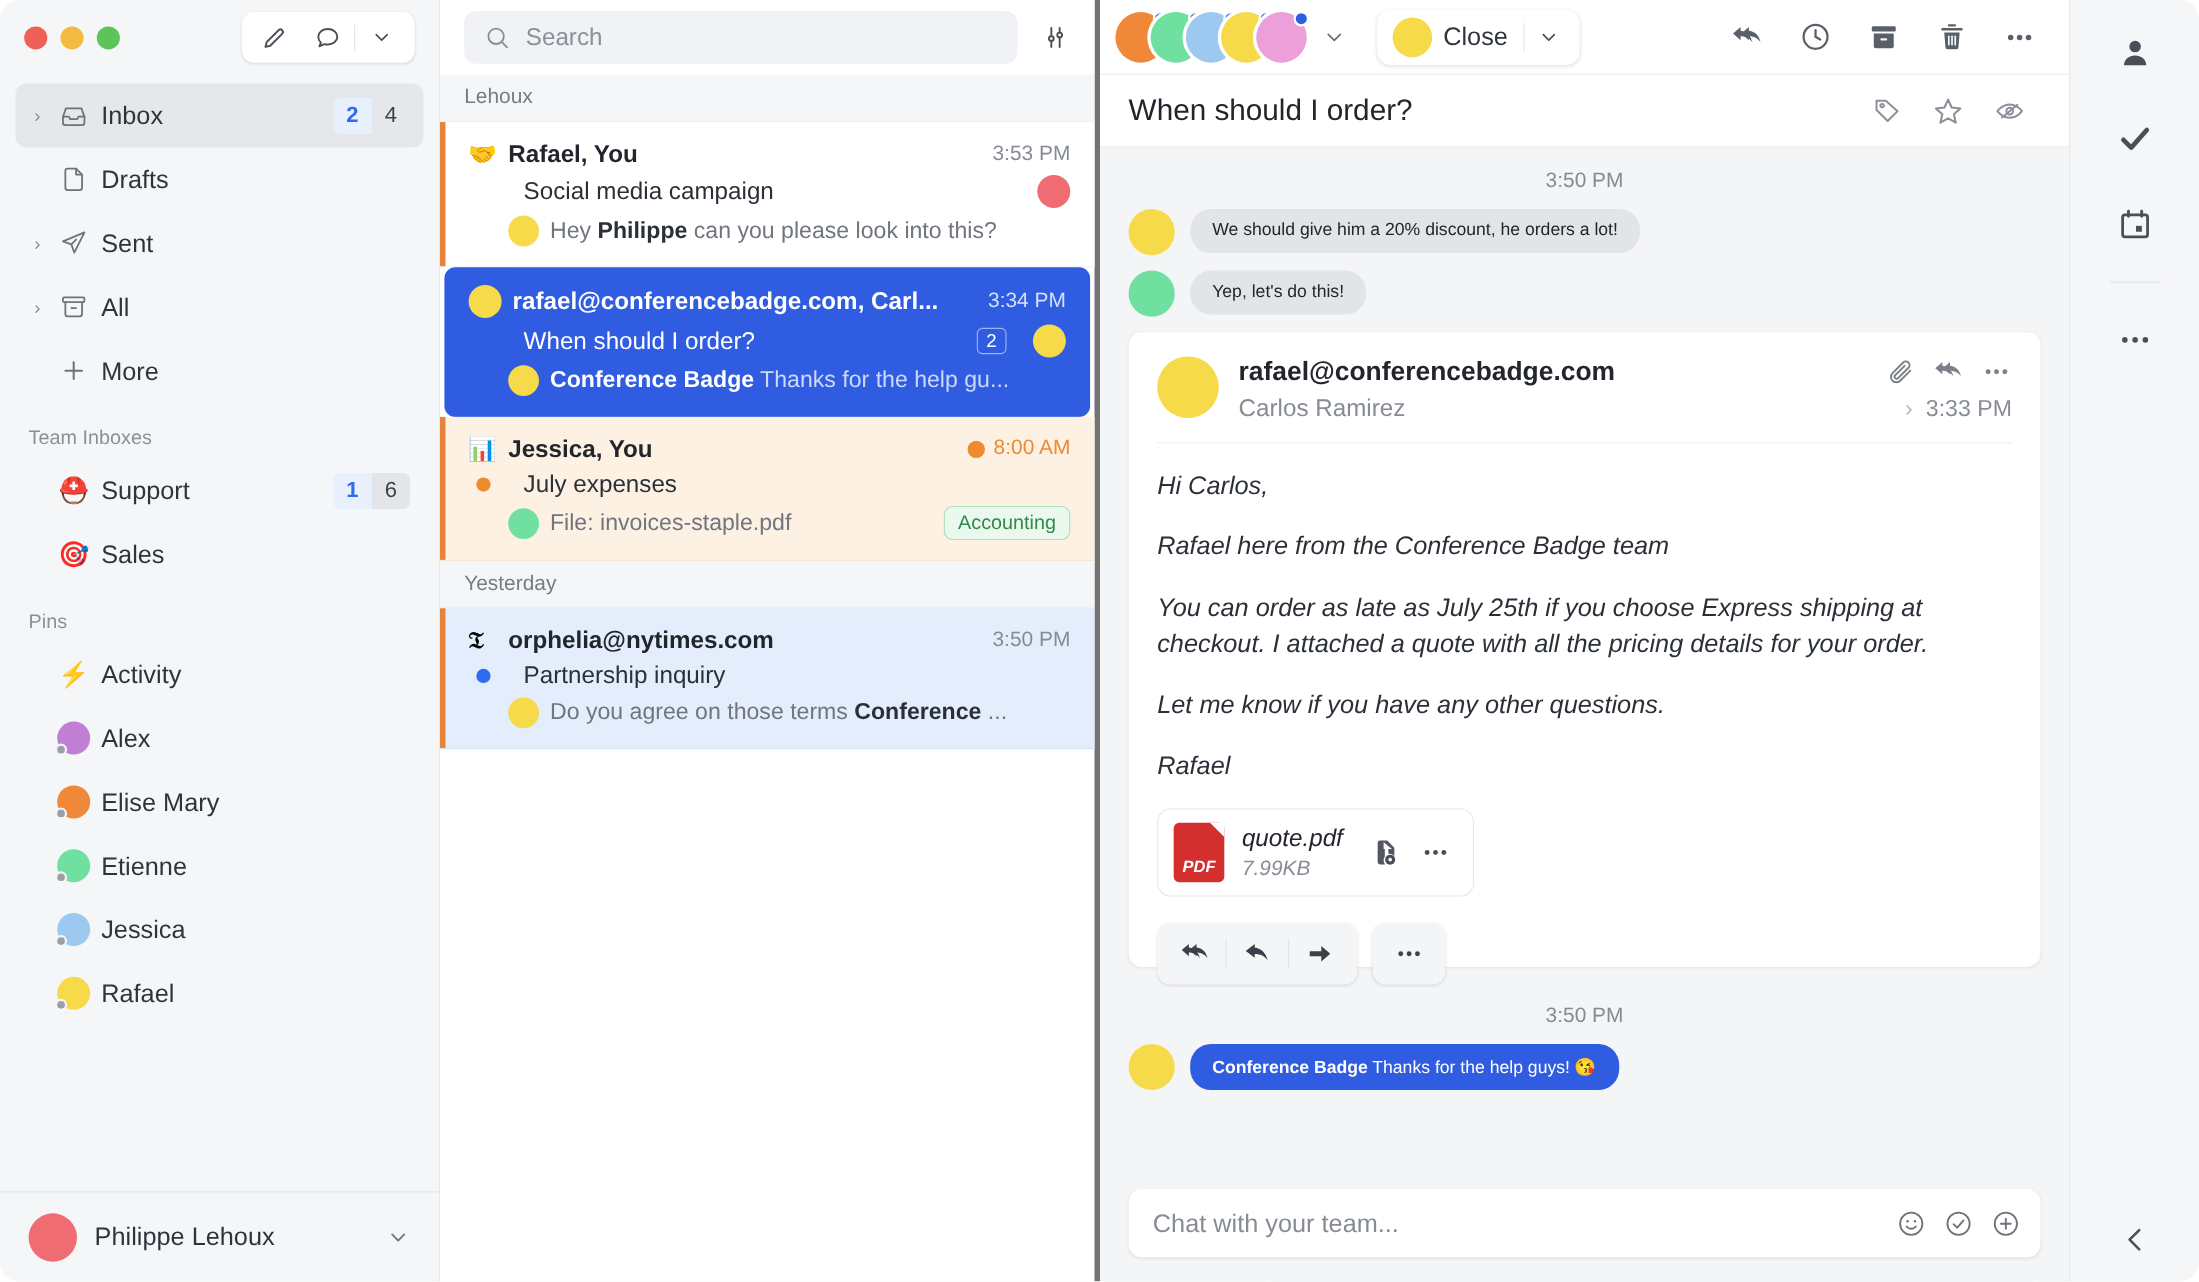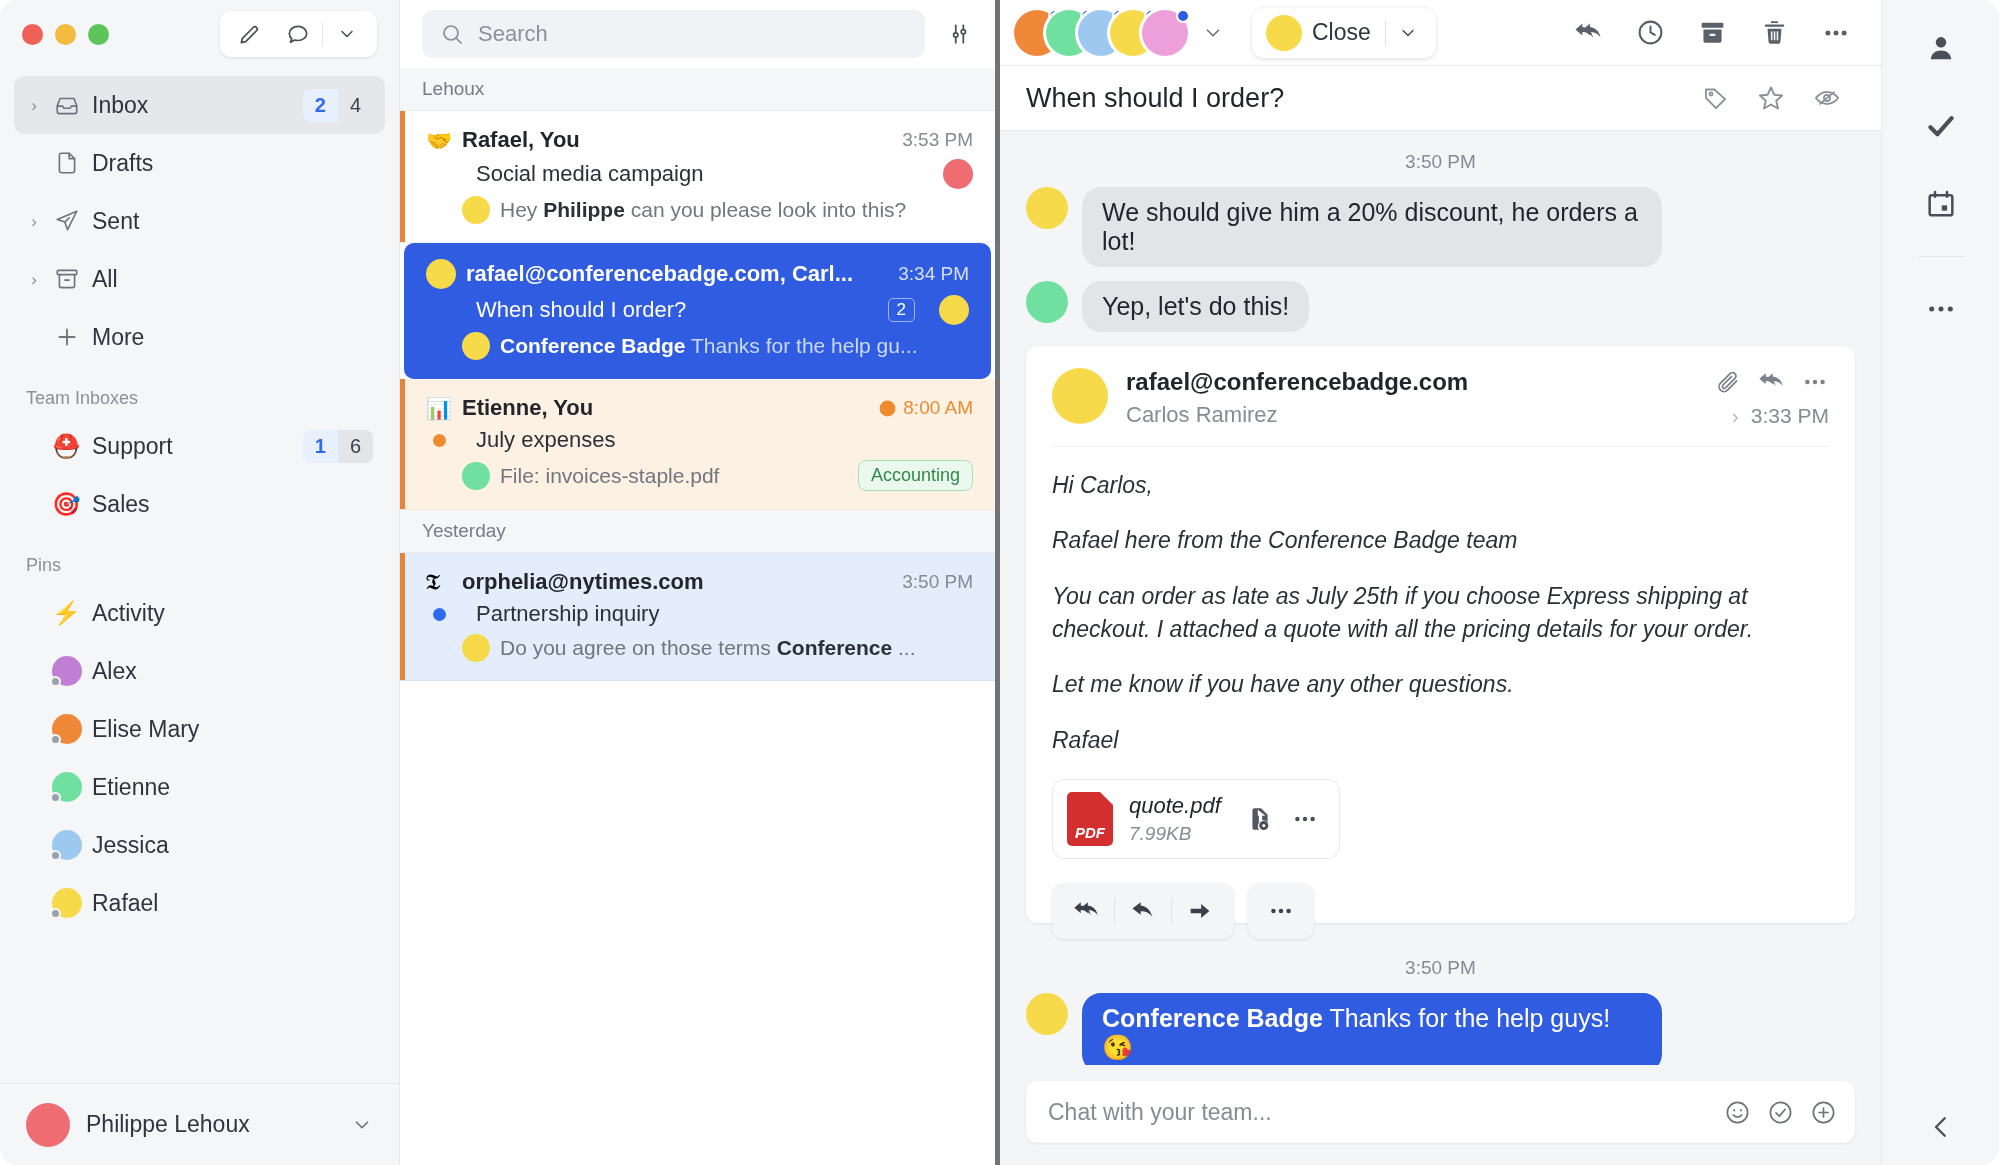--- a/index.html
+++ b/index.html
@@ -195,21 +195,21 @@
     border-bottom: 1px solid #e9ebee;
   }
   .subject-text { font-size: 27px; color: #22262c; flex: 1 1 auto; }
   .sicon { width: 56px; height: 44px; display: flex; align-items: center; justify-content: center; color: #8b9098; cursor: pointer; }
 
   .thread-body { flex: 1 1 auto; overflow: hidden; padding: 14px 26px 0 26px; }
   .time-center { text-align: center; font-size: 19px; color: #858a93; margin: 6px 0 14px 0; }
   .chatrow { display: flex; align-items: flex-start; gap: 14px; margin-bottom: 14px; }
   .bubble {
     background: #e2e4e8; color: #22262c;
-    border-radius: 19px; padding: 11px 20px; font-size: 25px;
+    border-radius: 19px; padding: 11px 20px; font-size: 16px;
     max-width: 70%;
   }
   .bubble.blue { background: #2f5ce0; color: #ffffff; }
   .bubble.blue b { font-weight: 700; }
 
   .mail-card {
     background: #ffffff; border-radius: 12px;
     padding: 22px 26px 0 26px; margin-top: 10px;
     box-shadow: 0 1px 3px rgba(0,0,0,.08); position: relative;
   }
@@ -525,21 +525,21 @@
         <span class="m-icon"></span>
         <span class="avatar" style="width:28px;height:28px;background:#f7da4a"></span>
         <span class="m-snippet"><b>Conference Badge</b><span> Thanks for the help gu...</span></span>
       </div>
     </div>
 
     <div class="mail-item yellow">
       <div class="bar" style="background:#e8843a"></div>
       <div class="row1">
         <span class="m-icon">📊</span>
-        <span class="m-from">Etienne, You</span>
+        <span class="m-from">Jessica, You</span>
         <span class="m-time" style="color:#ee8b2e">
           <span>
             <svg width="19" height="19" viewBox="0 0 24 24" fill="currentColor">
                 <path d="M12 2a10 10 0 100 20 10 10 0 000-20zm1 10.6V6h-2v7.4l5 3 1-1.7-4-2.1z"></path>
               </svg>
           </span>
           <span>8:00 AM</span>
         </span>
       </div>
       <div class="row2">

